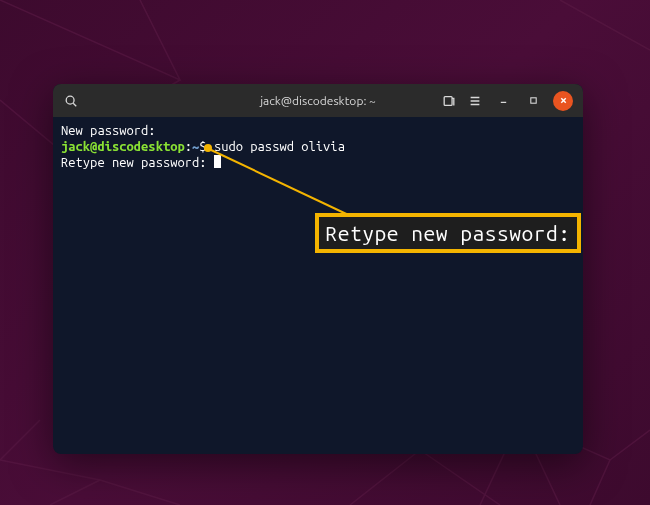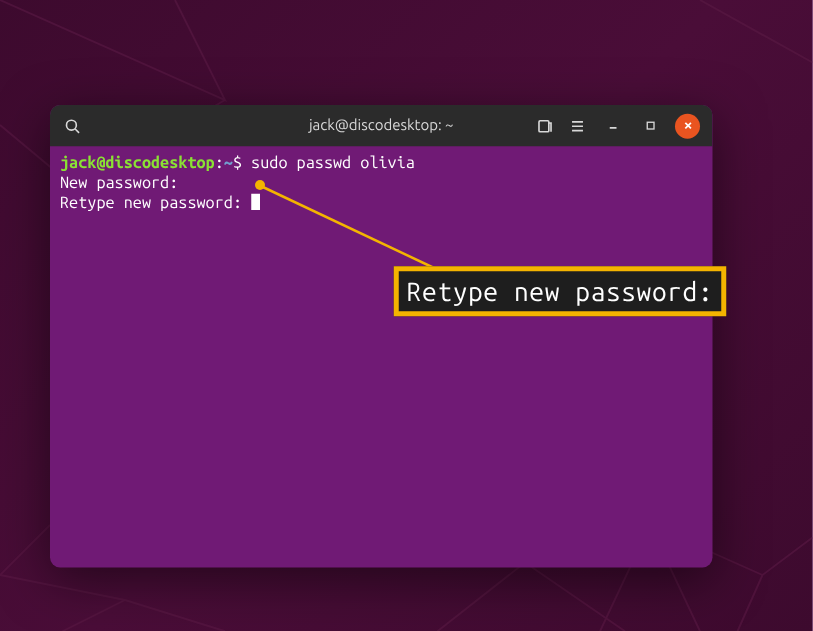--- a/index.html
+++ b/index.html
@@ -15,25 +15,25 @@
       position: absolute;
       inset: 0;
       pointer-events: none;
     }
     .bg-lines svg {
       width: 100%;
       height: 100%;
     }
     .terminal {
       position: absolute;
-      left: 40px;
+      left: 53px;
       top: 84px;
       width: 530px;
       height: 370px;
-      background: #701a75;
+      background: #0f172a;
       border-radius: 8px;
       box-shadow: 0 10px 40px rgba(0,0,0,0.5);
       overflow: hidden;
     }
     .titlebar {
       height: 33px;
       background: #2b2b2b;
       display: flex;
       align-items: center;
       padding: 0 10px;
@@ -194,22 +194,22 @@
       </div>
       <div class="window-btn close">
         <svg viewBox="0 0 10 10" stroke="#ffffff" stroke-width="1.5">
           <line x1="2.5" y1="2.5" x2="7.5" y2="7.5"></line>
           <line x1="7.5" y1="2.5" x2="2.5" y2="7.5"></line>
         </svg>
       </div>
     </div>
   </div>
   <div class="terminal-body">
+    <div>New password:</div>
     <div><span class="prompt-user">jack@discodesktop</span><span class="prompt-colon">:</span><span class="prompt-path">~</span><span class="prompt-dollar">$</span><span> sudo passwd olivia</span></div>
-    <div>New password:</div>
     <div><span>Retype new password: </span><span class="cursor-block"></span></div>
   </div>
 </div>
 
 <div class="dot"></div>
 <svg class="callout-line">
   <line x1="2" y1="2" x2="150" y2="72" stroke="#f4b400" stroke-width="2"></line>
 </svg>
 <div class="callout">
   <span>Retype new password:</span>

